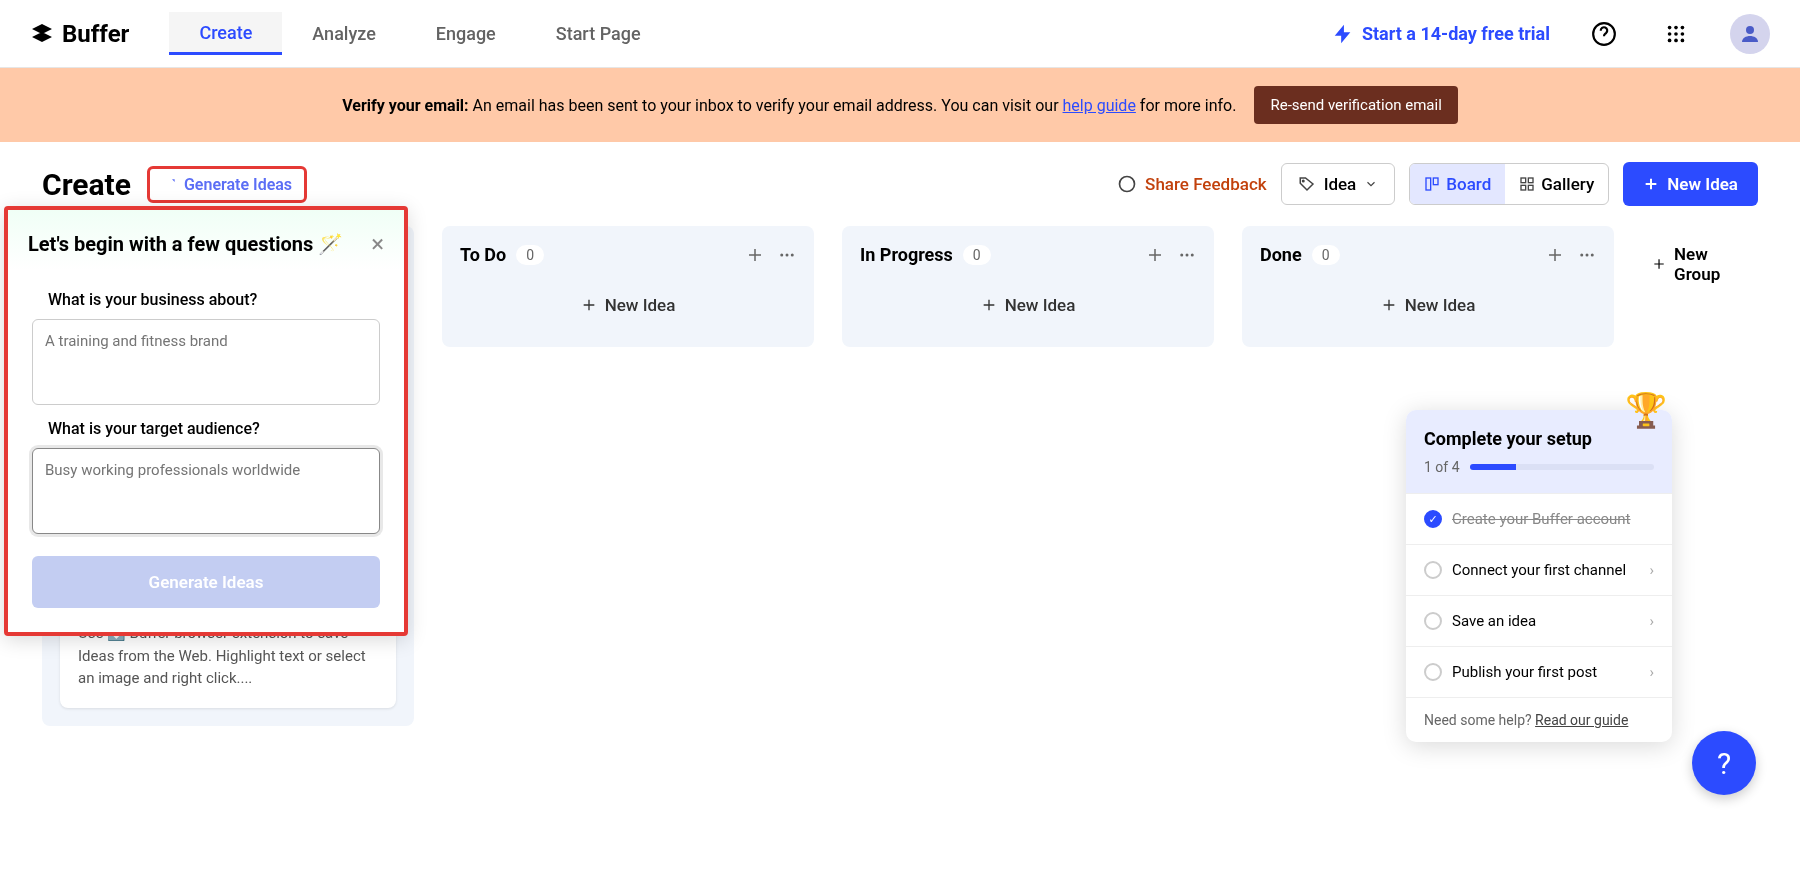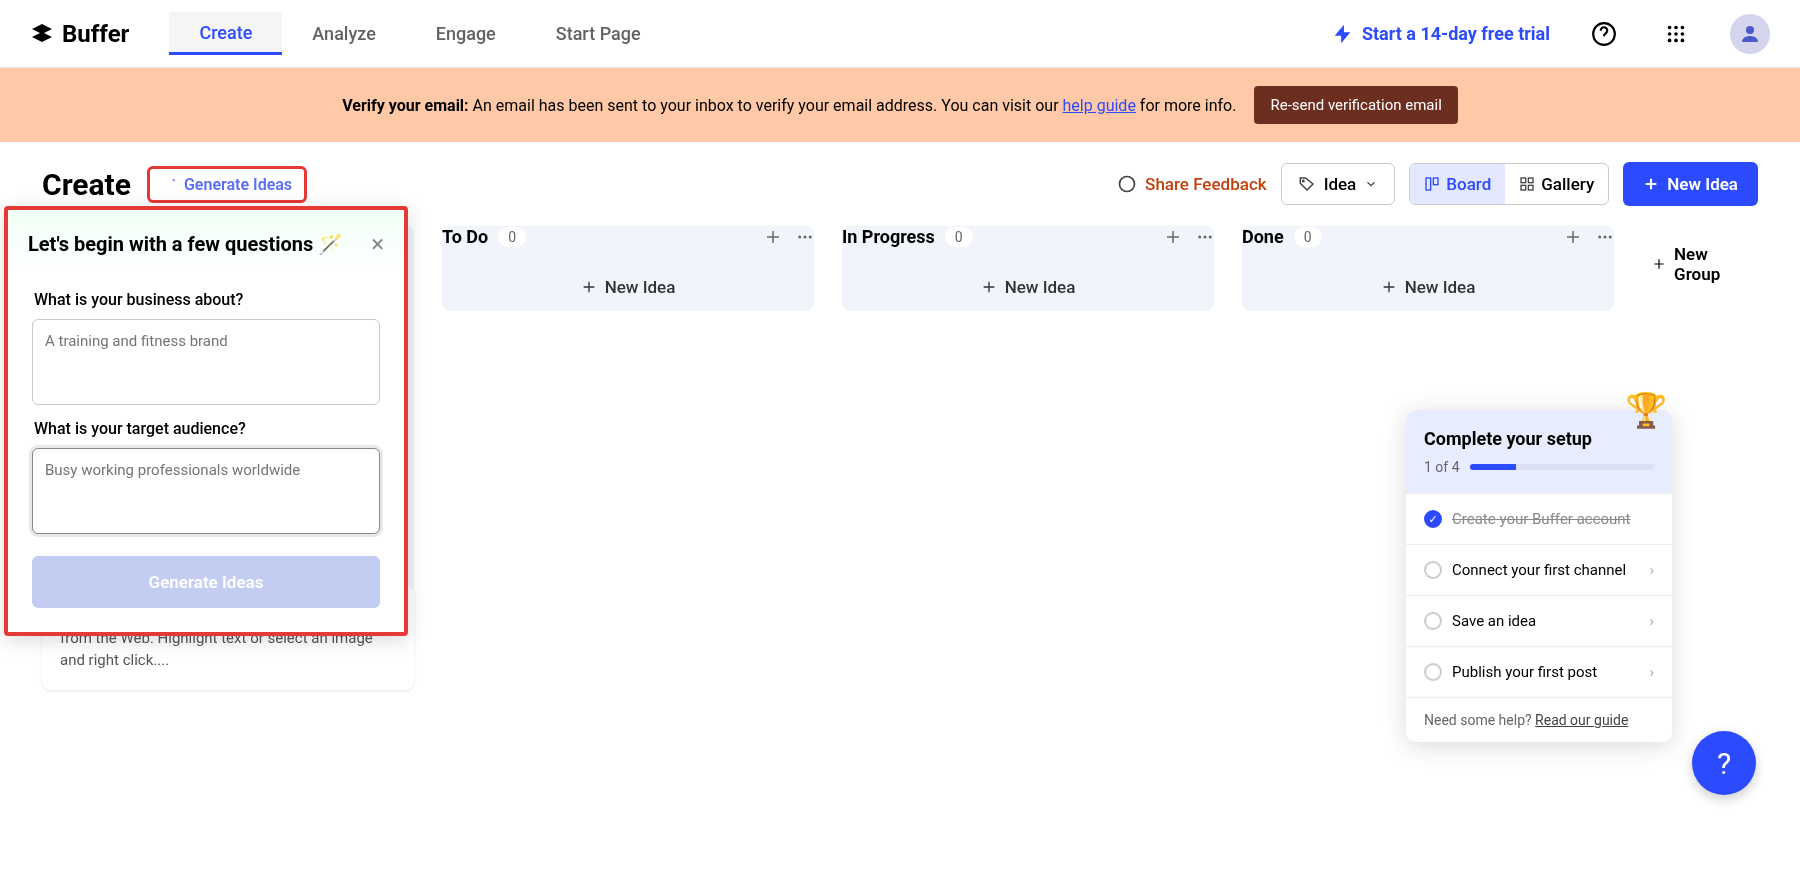--- a/index.html
+++ b/index.html
@@ -21,34 +21,34 @@
 .page-title{font-size:30px;font-weight:700}
 .gen-ideas-btn{border:3px solid #e53935;border-radius:6px;padding:6px 12px;color:#5b6ef5;font-weight:600;font-size:16px;display:flex;align-items:center;gap:6px;cursor:pointer}
 .toolbar-right{margin-left:auto;display:flex;align-items:center;gap:14px}
 .share-fb{display:flex;align-items:center;gap:8px;font-size:17px;color:#c2410c;cursor:pointer;font-weight:500}
 .seg-btn{border:1px solid #ccc;border-radius:6px;padding:10px 16px;display:flex;align-items:center;gap:8px;font-size:17px;cursor:pointer;background:#fff;font-weight:500}
 .view-toggle{border:1px solid #ccc;border-radius:6px;display:flex;overflow:hidden}
 .view-opt{padding:10px 14px;display:flex;align-items:center;gap:6px;font-size:17px;cursor:pointer;font-weight:500}
 .view-opt.active{background:#e3e7ff;color:#2c4bff}
 .new-idea-btn{background:#2c4bff;color:#fff;border:none;border-radius:6px;padding:12px 20px;font-size:17px;font-weight:600;display:flex;align-items:center;gap:8px;cursor:pointer}
 .board{display:flex;gap:28px;padding:0 42px;align-items:flex-start}
-.column{background:#f1f5fb;border-radius:8px;width:372px;flex-shrink:0}
+.column{background:#f1f5fb;border-radius:8px;width:372px;padding:18px;flex-shrink:0}
 .col-header{display:flex;align-items:center;gap:10px;margin-bottom:16px}
 .col-title{font-size:18px;font-weight:700}
 .col-count{background:#fff;border-radius:12px;padding:2px 10px;font-size:14px;color:#666}
 .col-actions{margin-left:auto;display:flex;gap:14px}
 .col-newidea{display:flex;align-items:center;justify-content:center;gap:8px;padding:14px;font-size:17px;color:#333;cursor:pointer;font-weight:500}
 .new-group{display:flex;align-items:center;gap:8px;font-size:17px;font-weight:600;cursor:pointer;padding:18px 10px}
 .card{background:#fff;border-radius:8px;padding:18px;margin-top:360px;box-shadow:0 1px 3px rgba(0,0,0,.1);font-size:15px;line-height:1.5;color:#555}
 .panel{position:absolute;left:4px;top:206px;width:404px;border:4px solid #e53935;border-radius:4px;background:linear-gradient(180deg,#f0fff6 0%,#fff 60px);padding:20px;box-shadow:0 4px 20px rgba(0,0,0,.15)}
 .panel-head{display:flex;align-items:center;justify-content:space-between;margin-bottom:18px}
 .panel-title{font-size:20px;font-weight:700}
 .panel-close{font-size:24px;color:#888;cursor:pointer}
 .panel-body{background:#fff;border-radius:8px;padding:4px}
-.field-label{font-size:16px;font-weight:500;margin:10px 2px}
+.field-label{font-size:16px;font-weight:500;margin:10px 16px}
 .field-input{width:100%;border:1px solid #ccc;border-radius:6px;padding:12px;font-size:15px;resize:none;height:86px;font-family:inherit}
 .field-input.focused{border-color:#888;box-shadow:0 0 0 3px rgba(100,100,100,.15)}
 .gen-btn-lg{width:100%;background:#c3cdf2;color:#fff;border:none;border-radius:6px;padding:16px;font-size:17px;font-weight:600;margin-top:18px;cursor:pointer}
 .setup-card{position:absolute;right:128px;top:410px;width:266px;background:#fff;border-radius:10px;box-shadow:0 4px 24px rgba(0,0,0,.15)}
 .setup-head{background:#e8ecff;padding:18px;border-radius:10px 10px 0 0;position:relative}
 .setup-title{font-size:18px;font-weight:700;margin-bottom:10px}
 .setup-progress{display:flex;align-items:center;gap:10px;font-size:14px;color:#666}
 .prog-bar{flex:1;height:6px;background:#dbe0f5;border-radius:3px;overflow:hidden}
 .prog-fill{height:100%;width:25%;background:#2c4bff}
 .trophy{position:absolute;right:4px;top:-20px;font-size:34px}

